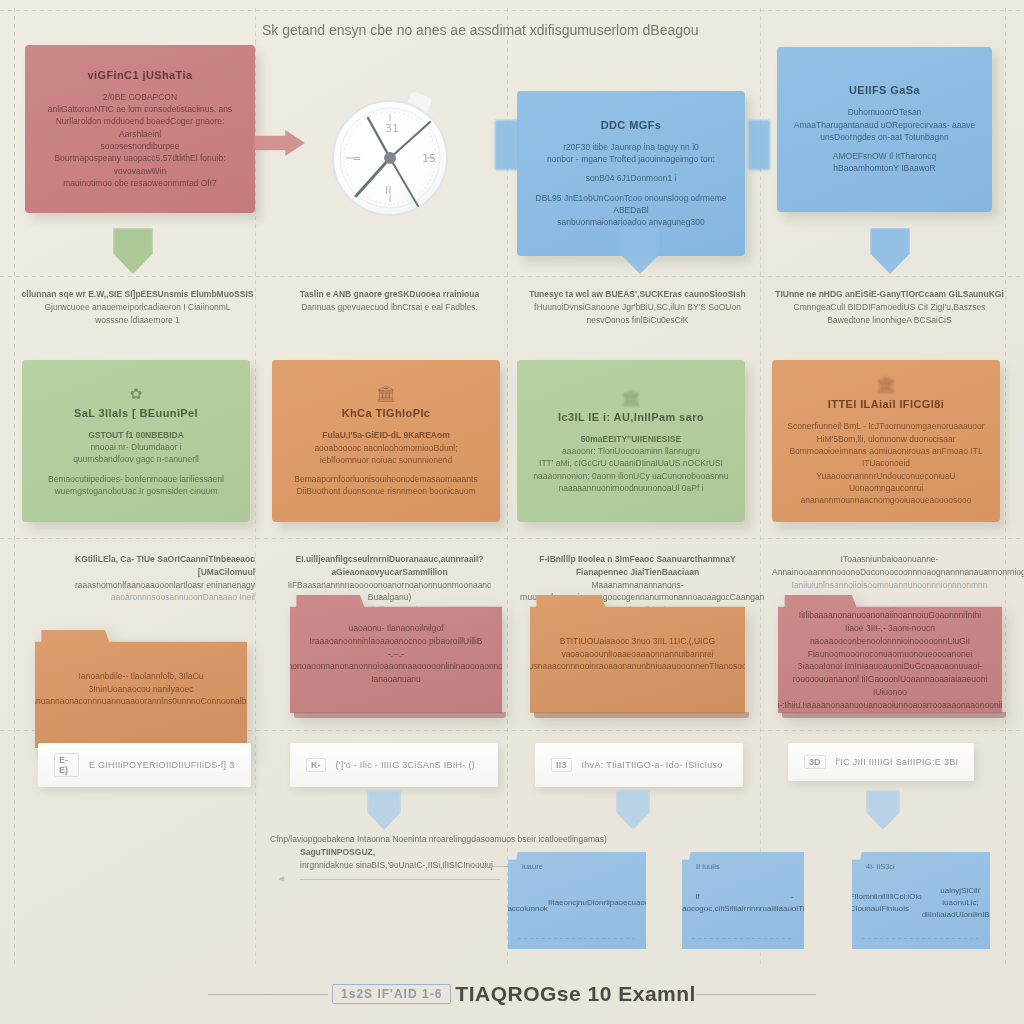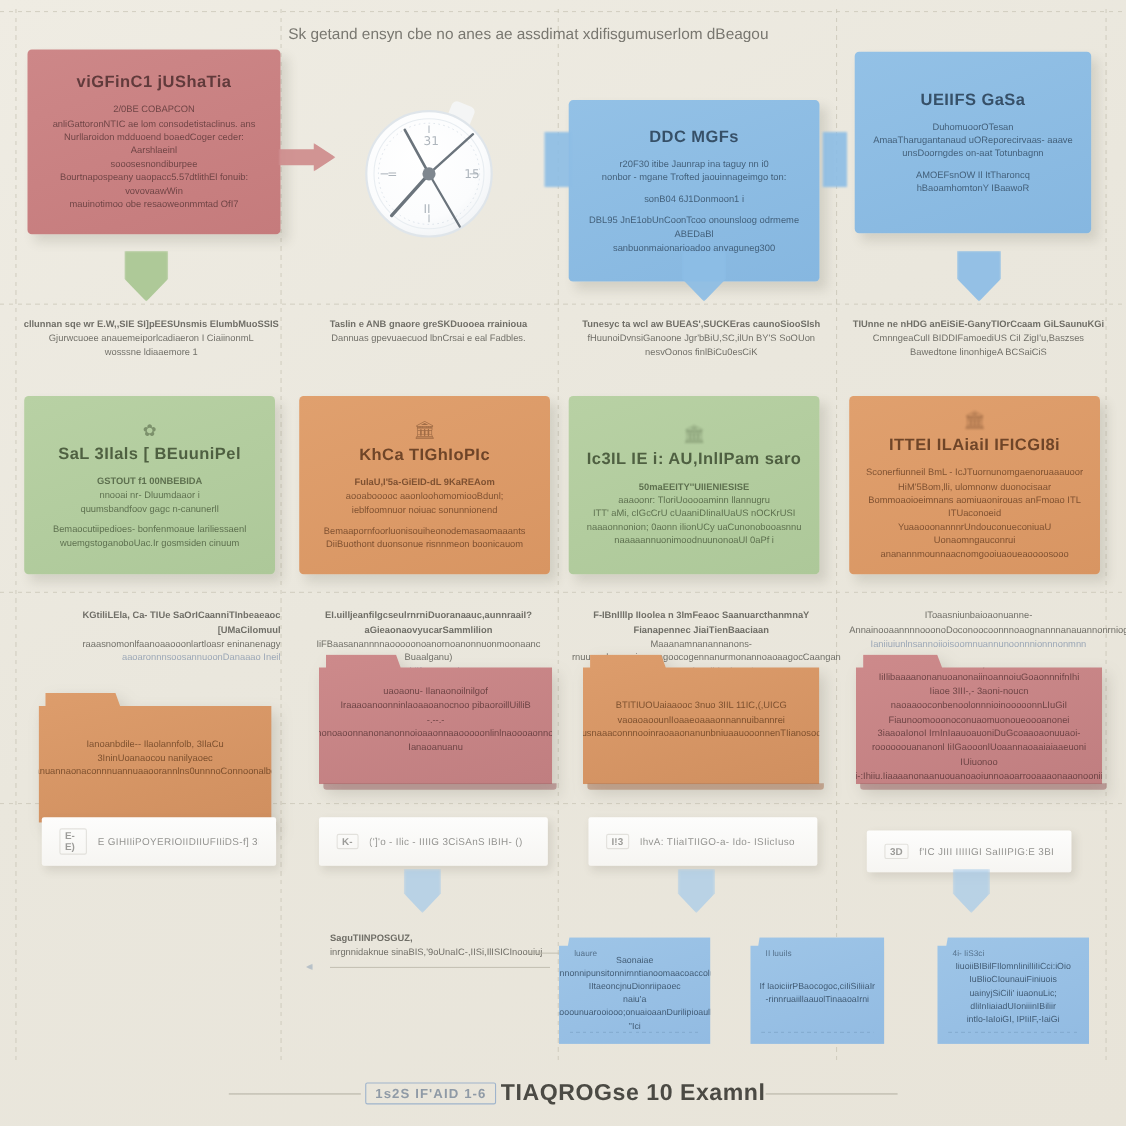--- a/index.html
+++ b/index.html
@@ -17,21 +17,21 @@
     background:repeating-linear-gradient(to bottom,#c9c5b6 0 4px,transparent 4px 8px);opacity:.75;}
   .hrule{position:absolute;left:0;right:0;height:1px;
     background:repeating-linear-gradient(to right,#c9c5b6 0 4px,transparent 4px 8px);opacity:.7;}
   .solidrule{position:absolute;height:1px;background:#bdb9ab;opacity:.8;}
 
   
   .panel{position:absolute;border-radius:4px;
     box-shadow:6px 7px 10px rgba(90,85,70,.16);
     display:flex;flex-direction:column;align-items:center;justify-content:center;
     text-align:center;padding:10px 14px;box-sizing:border-box;overflow:hidden;}
-  .panel .ptitle{font-weight:bold;font-size:15px;letter-spacing:.4px;margin-bottom:10px;
+  .panel .ptitle{font-weight:bold;font-size:11px;letter-spacing:.4px;margin-bottom:10px;
     filter:blur(.45px);opacity:.82;}
   .panel .pline{font-size:8.5px;line-height:1.45;filter:blur(.5px);opacity:.7;margin:0;}
   .panel .pgap{height:7px;}
 
   .red   {background:linear-gradient(160deg,#cd8788,#c57b7c);color:#4a2b2c;}
   .blue  {background:linear-gradient(160deg,#93c1e6,#86b7e0);color:#23384d;}
   .green {background:linear-gradient(160deg,#b8d1a4,#adc899);color:#39482d;}
   .orange{background:linear-gradient(160deg,#e0a06e,#d89562);color:#573venue;color:#57321a;}
 
   
@@ -62,21 +62,21 @@
     border-radius:2px;}
   .wbar .badge{font-size:9px;font-weight:bold;opacity:.55;filter:blur(.45px);
     border:1px solid #cfcdc6;border-radius:2px;padding:1px 4px;color:#50504c;}
   .wbar .wtext{font-size:9px;filter:blur(.5px);opacity:.6;color:#50504c;
     letter-spacing:.3px;white-space:nowrap;overflow:hidden;}
 
   
   .note{position:absolute;background:linear-gradient(160deg,#9ec5e7,#92bbe2);
     color:#24394e;box-shadow:5px 6px 9px rgba(80,90,110,.18);
     clip-path:polygon(0 8%,6% 8%,7% 0,100% 0,100% 100%,0 100%);
-    display:flex;flex-direction:column;align-items:center;justify-content:center;
+    display:flex;flex-direction:row;align-items:center;justify-content:center;
     text-align:center;padding:18px 3px 14px;box-sizing:border-box;}
   .note .nline{font-size:8px;line-height:1.5;filter:blur(.5px);opacity:.75;margin:0;}
   .note .ntab{position:absolute;top:10px;left:14px;font-size:7.5px;opacity:.6;filter:blur(.5px);}
   .note .nrule{position:absolute;left:10px;right:10px;bottom:10px;height:1px;
     background:repeating-linear-gradient(to right,#6e95b8 0 3px,transparent 3px 6px);opacity:.45;}
 
   
   .headtext{position:absolute;font-size:14px;filter:blur(.55px);opacity:.68;
     color:#42413b;white-space:nowrap;}
 
@@ -103,21 +103,21 @@
   <div class="hrule" style="top:276px;"></div>
   <div class="hrule" style="top:538px;"></div>
   <div class="hrule" style="top:730px;"></div>
 
   <div class="headtext" style="left:262px;top:22px;">Sk getand ensyn cbe no anes ae assdimat xdifisgumuserlom  dBeagou</div>
 
   <div class="panel red" style="left:25px;top:45px;width:230px;height:168px;">
     <div class="ptitle">viGFinC1 jUShaTia</div>
     <div class="pline">2/0BE COBAPCON</div>
     <div class="pline">anliGattoronNTIC ae lom consodetistaclinus. ans</div>
-    <div class="pline">Nurllaroidon mdduoend boaedCoger ceder: Aarshlaeinl</div>
+    <div class="pline">Nurllaroidon mdduoend boaedCoger gnaore: Aarshlaeinl</div>
     <div class="pline">sooosesnondiburpee</div>
     <div class="pline">Bourtnapospeany uaopacc5.57dtlithEl fonuib: vovovaawWin</div>
     <div class="pline">mauinotimoo obe resaoweonmmtad OfI7</div>
   </div>
 
   <div style="position:absolute;left:253px;top:130px;width:52px;height:26px;
               background:#cf8c8d;opacity:.92;
               clip-path:polygon(0 22%,62% 22%,62% 0,100% 50%,62% 100%,62% 78%,0 78%);
               filter:blur(1.2px);"></div>
 
@@ -310,32 +310,35 @@
     <span class="wtext">E GIHIIiPOYERIOIIDIIUFIIiDS-f]  3Ib-5a- ]</span>
   </div>
   <div class="wbar" style="left:290px;top:743px;width:208px;height:44px;">
     <span class="badge">K-</span>
     <span class="wtext">(']'o - Ilic - IIIIG  3CiSAnS    IBIH- ()</span>
   </div>
   <div class="wbar" style="left:535px;top:743px;width:208px;height:44px;">
     <span class="badge">I!3</span>
     <span class="wtext">IhvA:  TIiaITIIGO-a- Ido-  ISIicIuso</span>
   </div>
-  <div class="wbar" style="left:788px;top:743px;width:186px;height:38px;margin-top:12px;">
+  <div class="wbar" style="left:788px;top:743px;width:186px;height:38px;">
     <span class="badge">3D</span>
     <span class="wtext">f'IC JIII IIIIIGI SaIIIPIG:E   3BIlIUi ()</span>
   </div>
 
   <div style="position:absolute;left:367px;top:790px;width:34px;height:40px;background:#a9cbe8;opacity:.75;
               clip-path:polygon(0 0,100% 0,100% 55%,50% 100%,0 55%);filter:blur(1.4px);"></div>
   <div style="position:absolute;left:616px;top:790px;width:34px;height:40px;background:#a9cbe8;opacity:.75;
               clip-path:polygon(0 0,100% 0,100% 55%,50% 100%,0 55%);filter:blur(1.4px);"></div>
   <div style="position:absolute;left:866px;top:790px;width:34px;height:40px;background:#a9cbe8;opacity:.75;
               clip-path:polygon(0 0,100% 0,100% 55%,50% 100%,0 55%);filter:blur(1.4px);"></div>
 
+  <div class="caption" style="left:270px;top:833px;width:400px;text-align:left;">
+    <div>Cfnp/laviopgoebakena Intaonna Noeninta nroarelinggdasoamuos bseir icatloeetlingamas)</div>
+  </div>
   <div class="caption" style="left:300px;top:846px;width:300px;text-align:left;">
     <div class="c1">SaguTIINPOSGUZ,</div>
     <div>inrgnnidaknue   sinaBIS,'9oUnaIC-,IISi,IlISICInoouiuj</div>
   </div>
 
   <div style="position:absolute;left:278px;top:876px;width:28px;height:6px;background:#8fa3b8;opacity:.55;
               clip-path:polygon(0 50%,22% 0,22% 100%);filter:blur(.8px);"></div>
   <div class="solidrule" style="left:300px;top:879px;width:200px;"></div>
   <div class="solidrule" style="left:480px;top:866px;width:120px;"></div>
 

